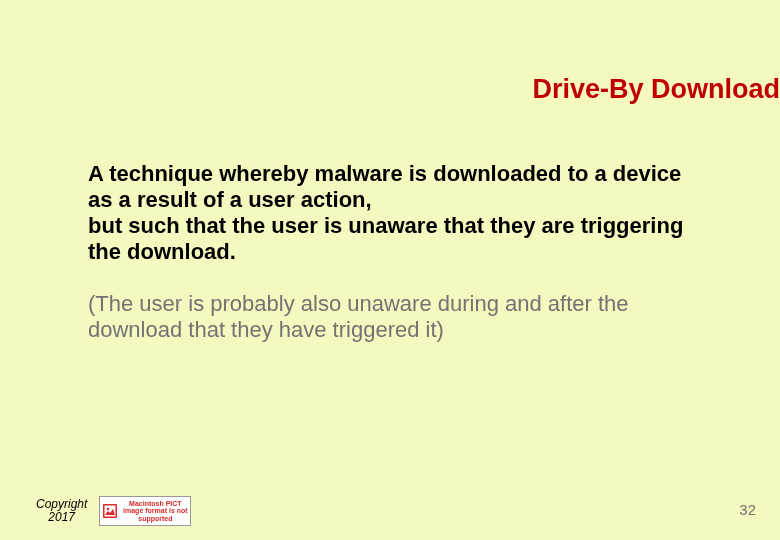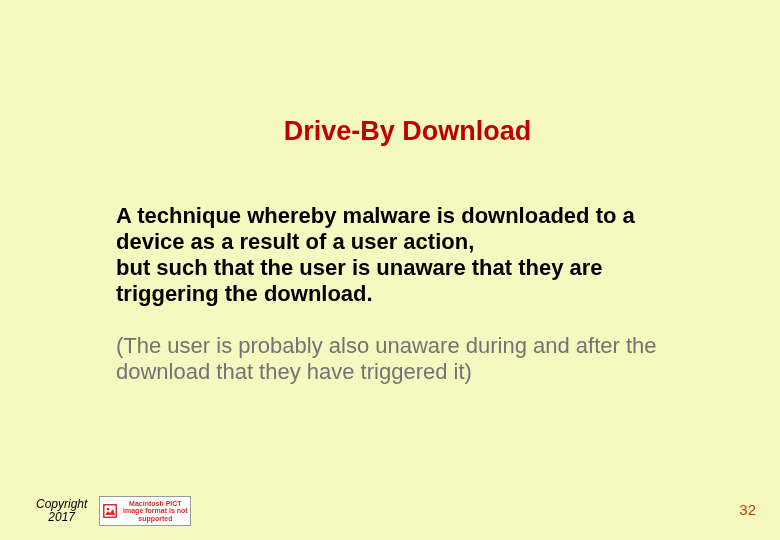--- a/index.html
+++ b/index.html
@@ -11,26 +11,26 @@
     }
     .slide {
       width: 100%;
       height: 100%;
       position: relative;
     }
     .title {
       color: #c00000;
       font-weight: bold;
       font-size: 27px;
-      text-align: center;
-      padding-top: 116px;
+      text-align: right;
+      padding-top: 74px;
       padding-left: 35px;
     }
     .content {
-      padding-left: 116px;
+      padding-left: 88px;
       padding-right: 90px;
       padding-top: 56px;
     }
     .para-bold {
       color: #000;
       font-weight: bold;
       font-size: 22px;
       line-height: 1.18;
       margin-bottom: 26px;
     }
@@ -76,21 +76,21 @@
       font-weight: bold;
       color: #d82c2c;
       text-align: center;
       line-height: 1.05;
     }
     .page-num {
       position: absolute;
       right: 24px;
       bottom: 22px;
       font-size: 15px;
-      color: #c2410c;
+      color: #737373;
     }
   </style>
 </head>
 <body>
 
 <div class="slide">
   <div class="title">Drive-By Download</div>
 
   <div class="content">
     <p class="para-bold">A technique whereby malware is downloaded to a device as a result of a user action,<br>but such that the user is unaware that they are triggering the download.</p>

